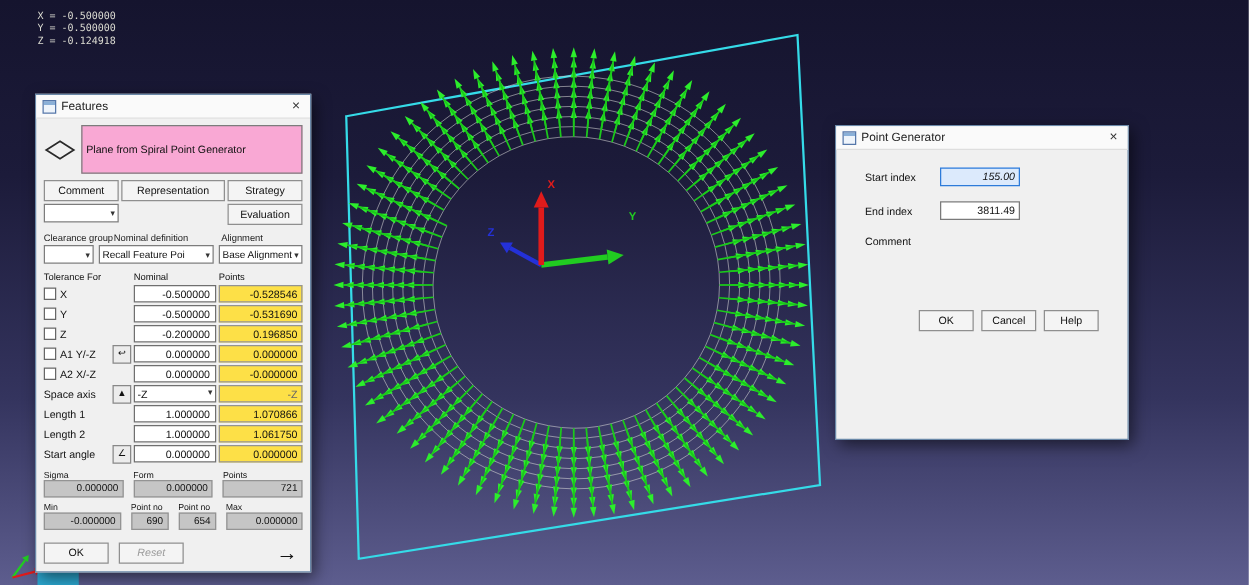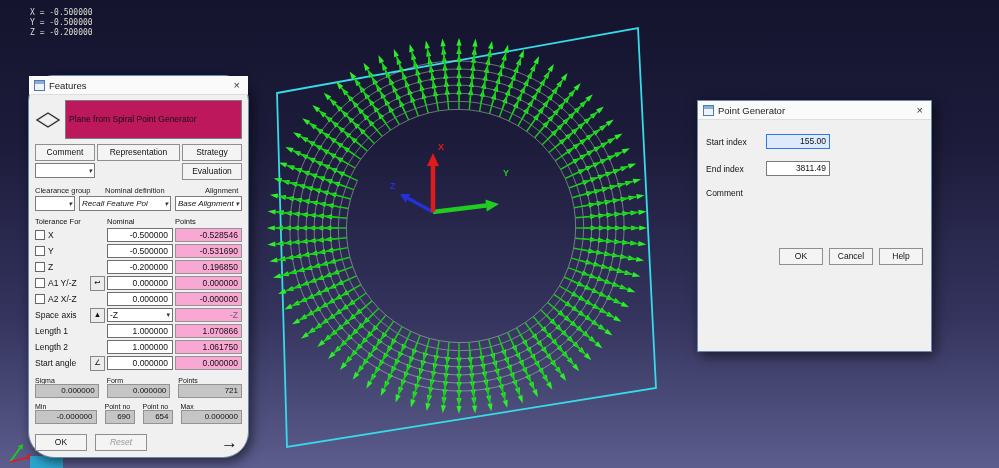--- a/index.html
+++ b/index.html
@@ -19,65 +19,65 @@
     position:absolute; z-index:6; background:#f0f0f0; color:#111;
     border:1px solid #6a88a8; box-shadow:3px 4px 12px rgba(0,0,0,.55); font-size:9px;
   }
   .titlebar { height:18px; display:flex; align-items:center; padding:0 5px; background:#fafafa; border-bottom:1px solid #dedede; }
   .win-icon { width:9px; height:9px; border:1px solid #5577aa; display:inline-block;
     background:linear-gradient(#8ab0d8 0 3px,#eef4fb 3px); }
   .title-text { font-size:9.5px; margin-left:4px; flex:1; color:#222; }
   .close-btn { font-size:11px; line-height:11px; padding:0 3px; color:#333; }
 
   .dbody { padding:5px 6px 6px; }
-  .text-input { background:#be185d; border:1px solid #7c7c7c; height:13px; line-height:13px; padding:12px 3px;
+  .text-input { background:#f9a8d4; border:1px solid #7c7c7c; height:13px; line-height:13px; padding:12px 3px;
     overflow:hidden; white-space:nowrap; font-size:8.5px; }
   .name-row { display:flex; align-items:center; gap:4px; margin-bottom:5px; }
   .name-input { flex:1; }
   .btn { background:#f4f4f4; border:1px solid #8f8f8f; height:15px; line-height:15px; text-align:center;
     font-size:8.5px; overflow:hidden; white-space:nowrap; }
   .btn-grid { display:grid; grid-template-columns:60px 1fr 60px; gap:2px; margin-bottom:6px; }
   .dropdown { background:#fff; border:1px solid #7c7c7c; height:13px; display:flex; align-items:center;
-    padding:0 2px; font-size:8px; overflow:hidden; white-space:nowrap;font-style:italic; }
+    padding:0 2px; font-size:8px; overflow:hidden; white-space:nowrap; }
   .dd-text { flex:1; overflow:hidden; }
   .dd-arrow { font-size:7px; color:#333; flex:0 0 auto; }
-  .group-labels { display:grid; grid-template-columns:56px 86px 1fr; font-size:7.5px; color:#222; margin-bottom:1px;gap:14px; }
+  .group-labels { display:grid; grid-template-columns:56px 86px 1fr; font-size:7.5px; color:#222; margin-bottom:1px; }
   .dd-row { display:grid; grid-template-columns:40px 92px 1fr; gap:4px; margin-bottom:6px; }
   .tbl-head { display:grid; grid-template-columns:70px 66px 1fr; gap:2px; font-size:7.5px; margin-bottom:2px; }
   .frow { display:grid; grid-template-columns:70px 66px 1fr; gap:2px; margin-bottom:2px; align-items:center; }
   .lcell { display:flex; align-items:center; gap:3px; font-size:8.5px; height:14px; }
   .cb { width:8px; height:8px; background:#fff; border:1px solid #666; flex:0 0 auto; }
   .mini-btn { margin-left:auto; width:13px; height:13px; border:1px solid #888; background:#ececec;
     font-size:7.5px; line-height:12px; text-align:center; }
   .nom { background:#fff; border:1px solid #6f6f6f; height:12px; line-height:12px; text-align:right;
     padding:0 4px; font-size:8.5px; overflow:hidden; }
   .dd-nom { display:flex; text-align:left; padding:0 2px; align-items:center; }
-  .act { background:#f9a8d4; border:1px solid #939393; height:12px; line-height:12px; text-align:right;
+  .act { background:#fde047; border:1px solid #939393; height:12px; line-height:12px; text-align:right;
     padding:0 3px; font-size:8.5px; overflow:hidden; }
   .act-dim { color:#666; }
   .stats1 { display:grid; grid-template-columns:1fr 1fr 1fr; gap:8px; }
   .stats2 { display:grid; grid-template-columns:1fr 30px 30px 1fr; gap:8px; }
   .slab { font-size:7px; margin-top:5px; overflow:hidden; white-space:nowrap; }
   .sval { background:#c5c5c5; border:1px solid #939393; height:12px; line-height:12px; text-align:right;
     padding:0 3px; font-size:8px; overflow:hidden; }
   .footer { display:flex; align-items:center; margin-top:10px; gap:8px; }
   .ok-btn { width:50px; }
   .reset-btn { width:50px; color:#999;font-style:italic; }
   .next-arrow { margin-left:auto; font-size:17px; font-weight:bold; color:#111; padding-right:4px; line-height:17px; }
 
   
-  .pg-body { padding:6px 8px 12px; }
+  .pg-body { padding:6px 23px 12px; }
   .pg-row { display:flex; align-items:center; margin-bottom:12px; }
   .pg-row:first-child { margin-top:8px; }
   .pg-label { flex:0 0 60px; font-size:8.5px; }
   .pg-input { background:#fff; border:1px solid #7a7a7a; height:13px; line-height:13px; padding:0 3px;
     overflow:hidden; white-space:nowrap; font-size:8.5px; }
   .num { width:56px; text-align:right; }
   .wide { flex:1; font-size:7px; }
-  .sel { border-color:#2d7bd9; background:#dceafc; }
+  .sel { border-color:#2d7bd9; background:#dceafc;font-style:italic; }
   .pg-buttons { display:flex; justify-content:flex-end; gap:6px; margin-top:50px; }
   .pg-btn { width:42px; }
 </style>
 </head>
 <body>
 
 <svg id="scene" width="999" height="468" viewBox="0 0 999 468">
   <g id="g-plane">
       <polygon points="277,93 638,28 656,388 287,447" fill="none" stroke="#35dbe8" stroke-width="1.8"></polygon>
     </g>
@@ -1138,24 +1138,24 @@
       <polygon points="33,456 28.91917932945679,460.1649613029256 27.40464794657477,454.3592576685445" fill="#e01b1b"></polygon>
     </g>
   <g id="g-box">
       <rect x="30" y="456" width="33" height="12" fill="#2ba6cf"></rect>
     </g>
 </svg>
 
 <div class="readout">
   <div>X =  -0.500000</div>
   <div>Y =  -0.500000</div>
-  <div>Z =  -0.200000</div>
+  <div>Z =  -0.124918</div>
 </div>
 
-<div class="dialog" id="features-dialog" style="left:28px;top:75px;width:219px;border-radius:26px;">
+<div class="dialog" id="features-dialog" style="left:28px;top:75px;width:219px;">
   <div class="titlebar">
     <span class="win-icon"></span>
     <span class="title-text">Features</span>
     <span class="close-btn">×</span>
   </div>
   <div class="dbody">
     <div class="name-row">
       <svg class="feat-icon" width="26" height="18" viewBox="0 0 26 18">
           <path d="M13 2 L24 9 L13 16 L2 9 Z" fill="none" stroke="#2a2a2a" stroke-width="1.4"></path>
         </svg>
@@ -1299,21 +1299,21 @@
     </div>
 
     <div class="footer">
       <div class="btn ok-btn">OK</div>
       <div class="btn reset-btn">Reset</div>
       <span class="next-arrow">→</span>
     </div>
   </div>
 </div>
 
-<div class="dialog" id="pointgen-dialog" style="left:697px;top:100px;width:233px;min-height:250px;">
+<div class="dialog" id="pointgen-dialog" style="left:668px;top:100px;width:233px;min-height:250px;">
   <div class="titlebar">
     <span class="win-icon"></span>
     <span class="title-text">Point Generator</span>
     <span class="close-btn">×</span>
   </div>
   <div class="pg-body">
     <div class="pg-row">
       <span class="pg-label">Start index</span>
       <div class="pg-input num sel">155.00</div>
     </div>

